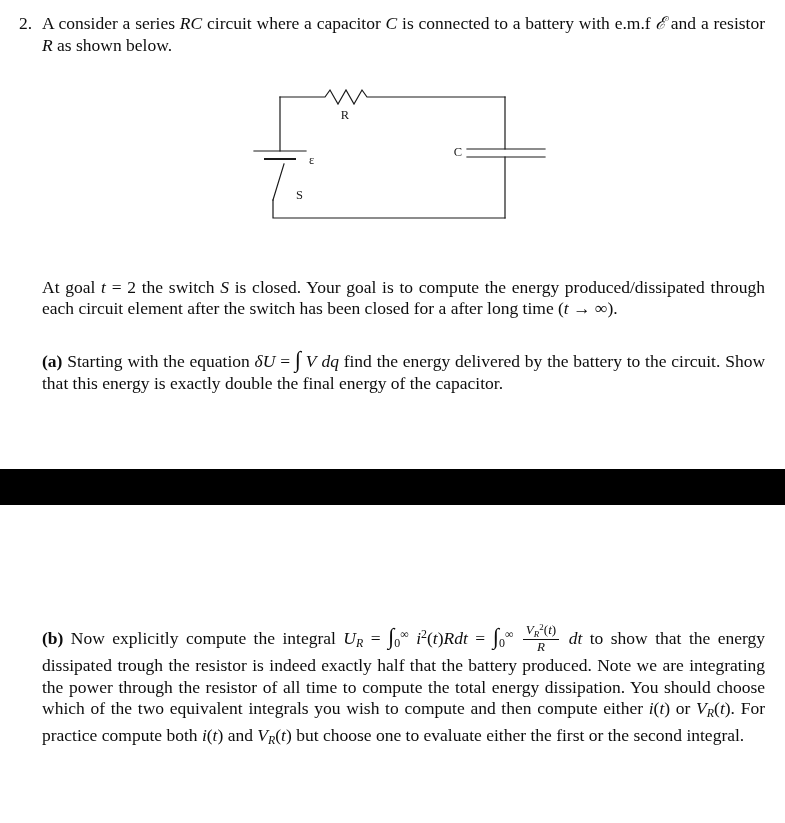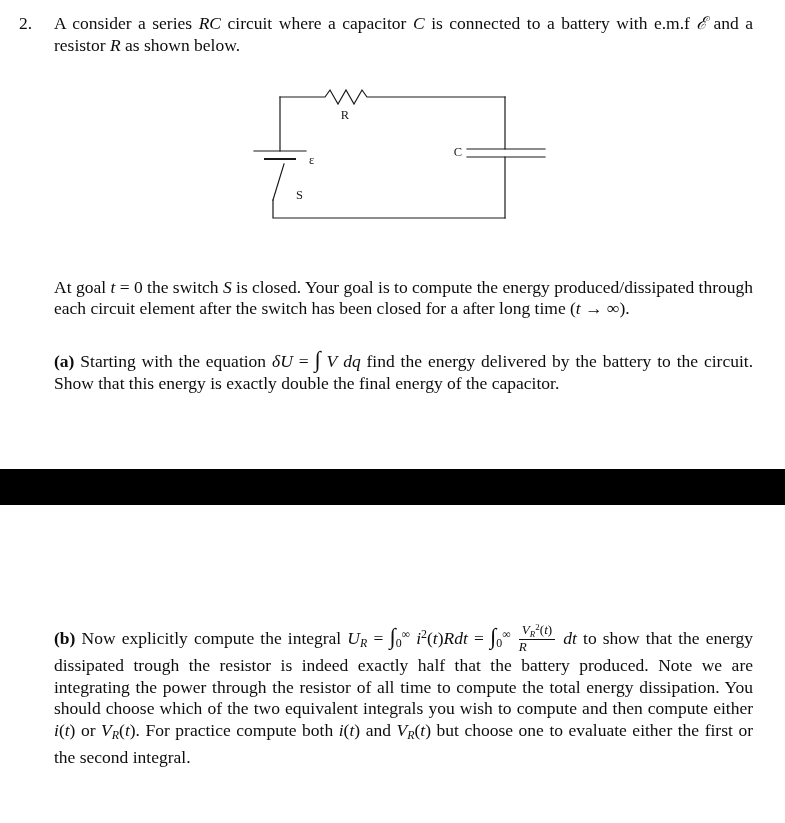--- a/index.html
+++ b/index.html
@@ -2,36 +2,36 @@
 <html><head>
 <meta charset="utf-8">
 <style>
   html,body{margin:0;padding:0}
   body{
     width:785px;height:823px;overflow:hidden;background:#ffffff;
     font-family:"Liberation Serif","DejaVu Serif",serif;
     font-size:17.5px;color:#0d0d0d;
   }
   .content{padding-left:42px;padding-right:20px}
-  .para{text-align:justify;line-height:21.8px;margin:12px}
+  .para{text-align:justify;line-height:21.8px;margin:0}
   .problem-head{position:relative;margin-top:13px}
   .pnum{position:absolute;left:-23px;top:0}
   .circuit-fig{margin:31px 0 0 206px;padding:0;height:142px}
   .p-after{margin-top:47px}
   .p-parta{margin-top:29px}
   .redacted{margin-top:74px;height:36px;background:#000000;width:100%}
   .p-partb{margin-top:118px}
 
   .seg-i{font-style:italic}
   .seg-b{font-weight:700}
   .seg-int{font-size:1.3em;line-height:1}
   .seg-sup{font-size:.68em;vertical-align:.5em}
   .seg-sub{font-size:.68em;vertical-align:-.25em}
   .seg-isub{font-size:.68em;vertical-align:-.25em;font-style:italic}
-  .frac{display:inline-block;vertical-align:-.55em;font-size:.75em;line-height:1.1;margin:0 2px}
+  .frac{display:inline-block;vertical-align:-.55em;text-align:center;font-size:.75em;line-height:1.1;margin:0 2px}
   .frac .num{display:block;border-bottom:1px solid currentColor;padding:0 3px}
   .frac .den{display:block}
 </style>
 </head>
 <body>
 
 <div class="page">
 
   <div class="content">
 
@@ -55,21 +55,21 @@
         </g>
         <g font-size="12.5" fill="#1a1a1a" font-family="Liberation Serif, DejaVu Serif, serif">
           <text x="97" y="31" text-anchor="middle">R</text>
           <text x="214" y="68" text-anchor="end">C</text>
           <text x="61" y="76">ε</text>
           <text x="48" y="111">S</text>
         </g>
       </svg>
     </figure>
 
-    <p class="para p-after"><span>At goal </span><span class="seg-i">t</span><span> = 0 the switch </span><span class="seg-i">S</span><span> is closed. Your goal is to compute the energy produced/dissipated through each circuit element after the switch has been closed for a after long time (</span><span class="seg-i">t</span><span> → ∞).</span></p>
+    <p class="para p-after"><span>At goal </span><span class="seg-i">t</span><span> = 2 the switch </span><span class="seg-i">S</span><span> is closed. Your goal is to compute the energy produced/dissipated through each circuit element after the switch has been closed for a after long time (</span><span class="seg-i">t</span><span> → ∞).</span></p>
 
     <p class="para p-parta"><span class="seg-b">(a)</span><span> Starting with the equation </span><span class="seg-i">δU</span><span> = </span><span class="seg-int">∫</span><span> </span><span class="seg-i">V</span><span> </span><span class="seg-i">dq</span><span> find the energy delivered by the battery to the circuit. Show that this energy is exactly double the final energy of the capacitor.</span></p>
 
   </div>
 
   <div class="redacted"></div>
 
   <div class="content">
     <p class="para p-partb"><span class="seg-b">(b)</span><span> Now explicitly compute the integral </span><span class="seg-i">U</span><span class="seg-isub">R</span><span> = </span><span class="seg-int">∫</span><span class="seg-sub">0</span><span class="seg-sup">∞</span><span> </span><span class="seg-i">i</span><span class="seg-sup">2</span><span>(</span><span class="seg-i">t</span><span>)</span><span class="seg-i">R</span><span class="seg-i">dt</span><span> = </span><span class="seg-int">∫</span><span class="seg-sub">0</span><span class="seg-sup">∞</span><span> </span><span class="frac"><span class="num"><span class="seg-i">V</span><span class="seg-isub">R</span><span class="seg-sup">2</span><span>(</span><span class="seg-i">t</span><span>)</span></span><span class="den"><span class="seg-i">R</span></span></span><span> </span><span class="seg-i">dt</span><span> to show that the energy dissipated trough the resistor is indeed exactly half that the battery produced. Note we are integrating the power through the resistor of all time to compute the total energy dissipation. You should choose which of the two equivalent integrals you wish to compute and then compute either </span><span class="seg-i">i</span><span>(</span><span class="seg-i">t</span><span>) or </span><span class="seg-i">V</span><span class="seg-isub">R</span><span>(</span><span class="seg-i">t</span><span>). For practice compute both </span><span class="seg-i">i</span><span>(</span><span class="seg-i">t</span><span>) and </span><span class="seg-i">V</span><span class="seg-isub">R</span><span>(</span><span class="seg-i">t</span><span>) but choose one to evaluate either the first or the second integral.</span></p>
   </div>

